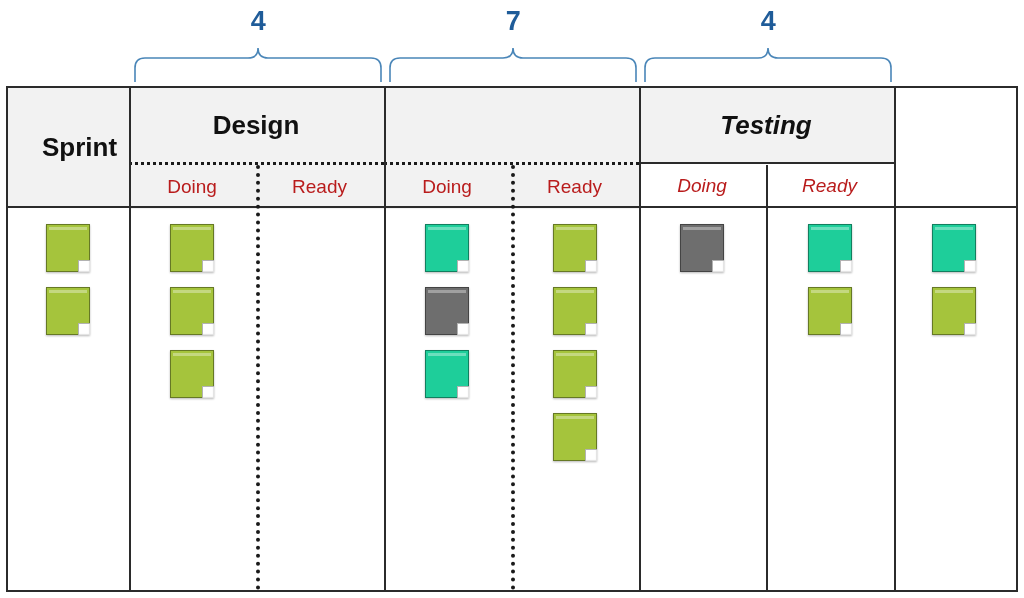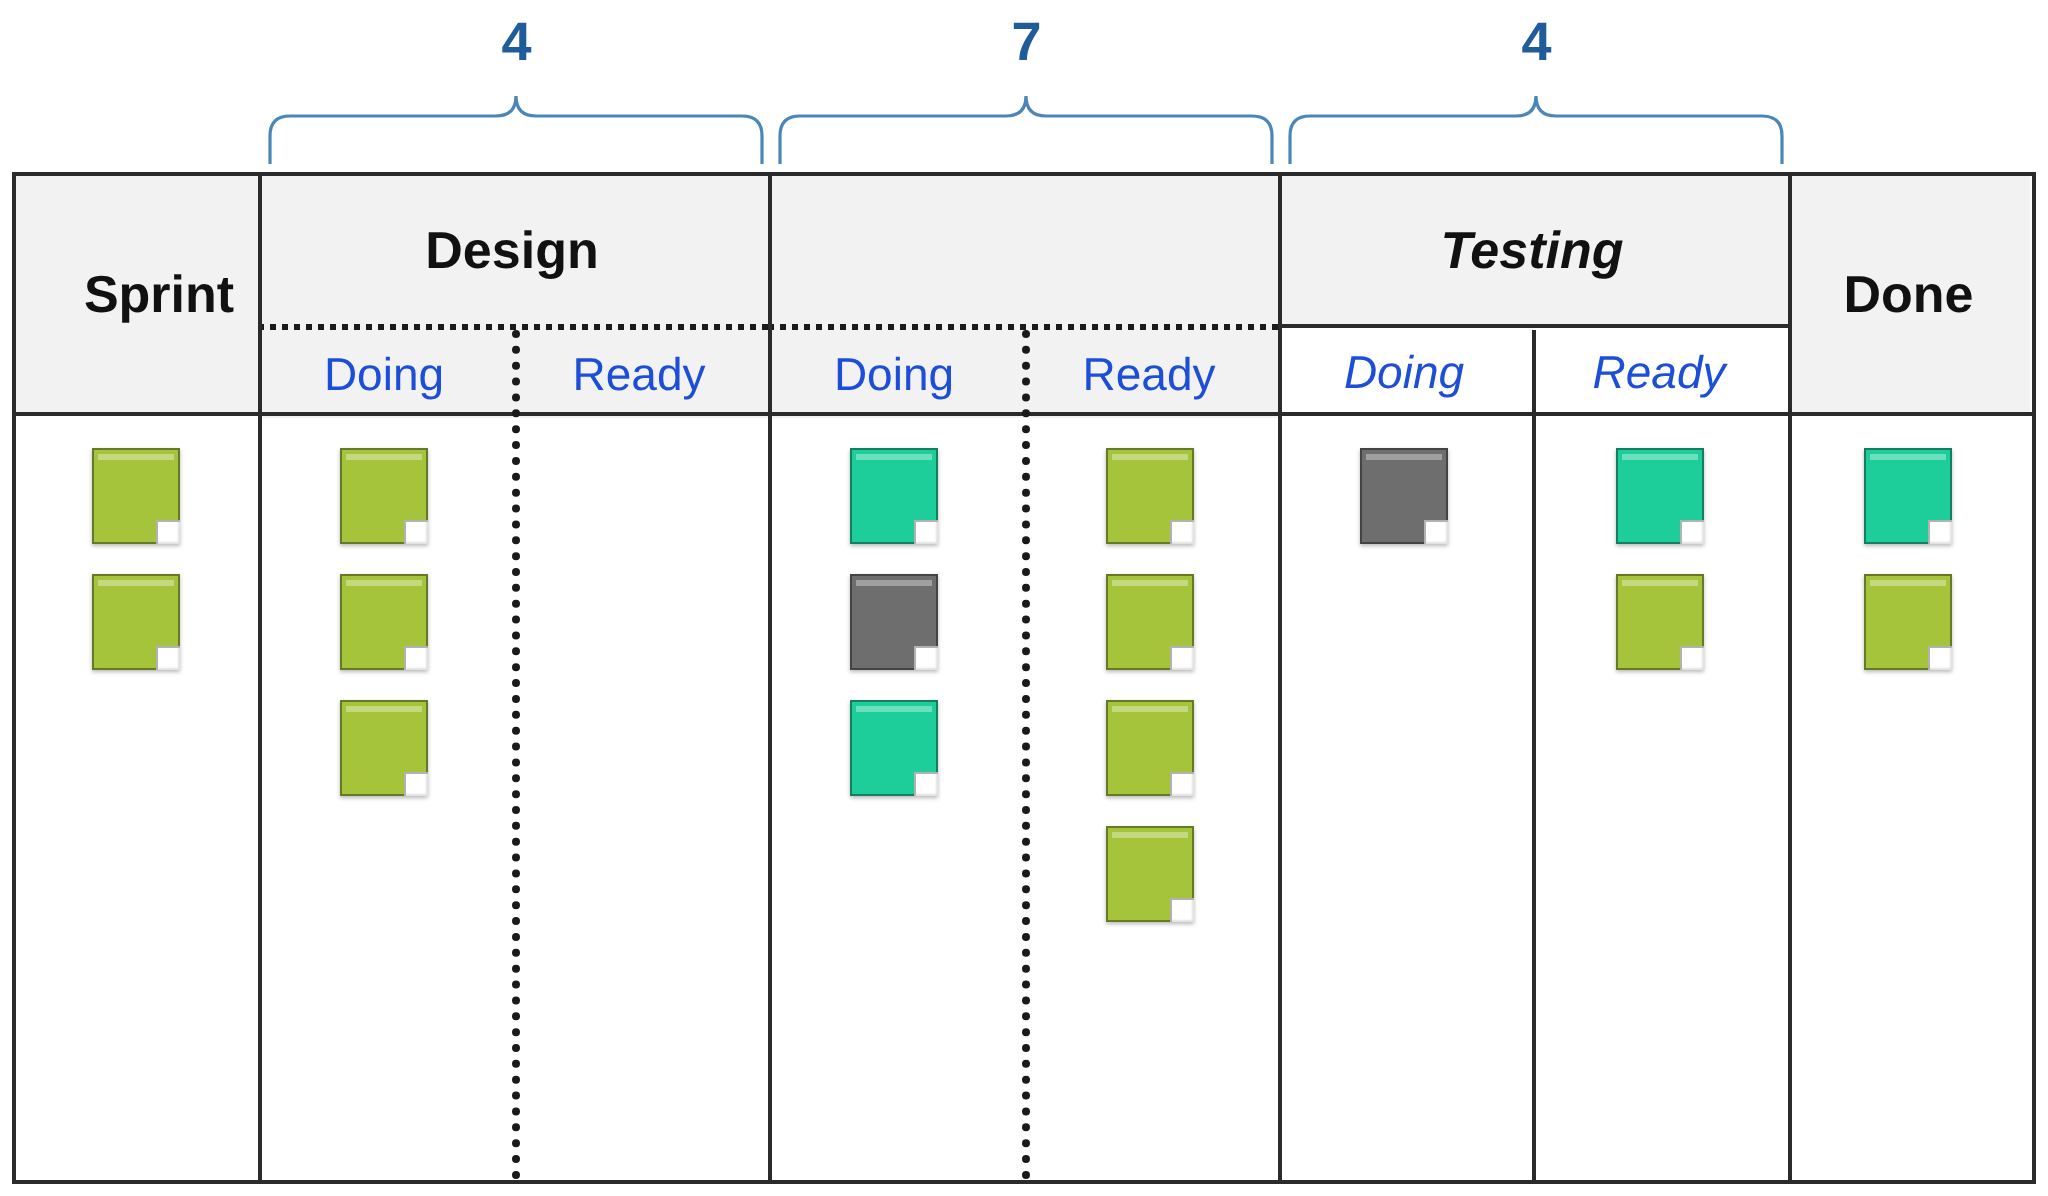--- a/index.html
+++ b/index.html
@@ -97,21 +97,21 @@
     border-top:3.5px dotted #1a1a1a;
     background:#F2F2F2;
   }
   .hdr-sub-row.solid-top{
     border-top:2.5px solid #2b2b2b;
     background:#ffffff;
   }
   .hdr-sub{
     position:absolute;top:0;height:100%;
     display:flex;align-items:center;justify-content:center;
-    font-size:23px;color:#1d4ed8;
+    font-size:19px;color:#b91c1c;
     font-family:"Liberation Sans", sans-serif;
   }
   .hdr-sub.left{left:0;}
   .hdr-sub.right{right:0;}
 
   
   .header-rule{
     position:absolute;
     left:0;right:0;top:118px;height:0;
     border-top:2.5px solid #2b2b2b;
@@ -209,25 +209,20 @@
       </div>
 
       <div class="hdr-cell" style="left:630.5px;width:255px;font-style:italic;">
         <div class="hdr-title">Testing</div>
         <div class="hdr-sub-row solid-top">
           <div class="hdr-sub left" style="width:127px;">Doing</div>
           <div class="hdr-sub right" style="width:128px;">Ready</div>
         </div>
       </div>
 
-      <div class="hdr-cell plain" style="left:885.5px;right:0;width:121.5px;">
-        <div class="hdr-title two-line">
-          <span>Done</span>
-        </div>
-      </div>
     </div>
 
     <div class="header-rule"></div>
 
     <div class="col-sep" style="left:120.5px;"></div>
     <div class="col-sep" style="left:375.5px;"></div>
     <div class="col-sep" style="left:630.5px;"></div>
     <div class="col-sep" style="left:885.5px;"></div>
 
     <div class="sub-sep dotted" style="left:248px;"></div>

